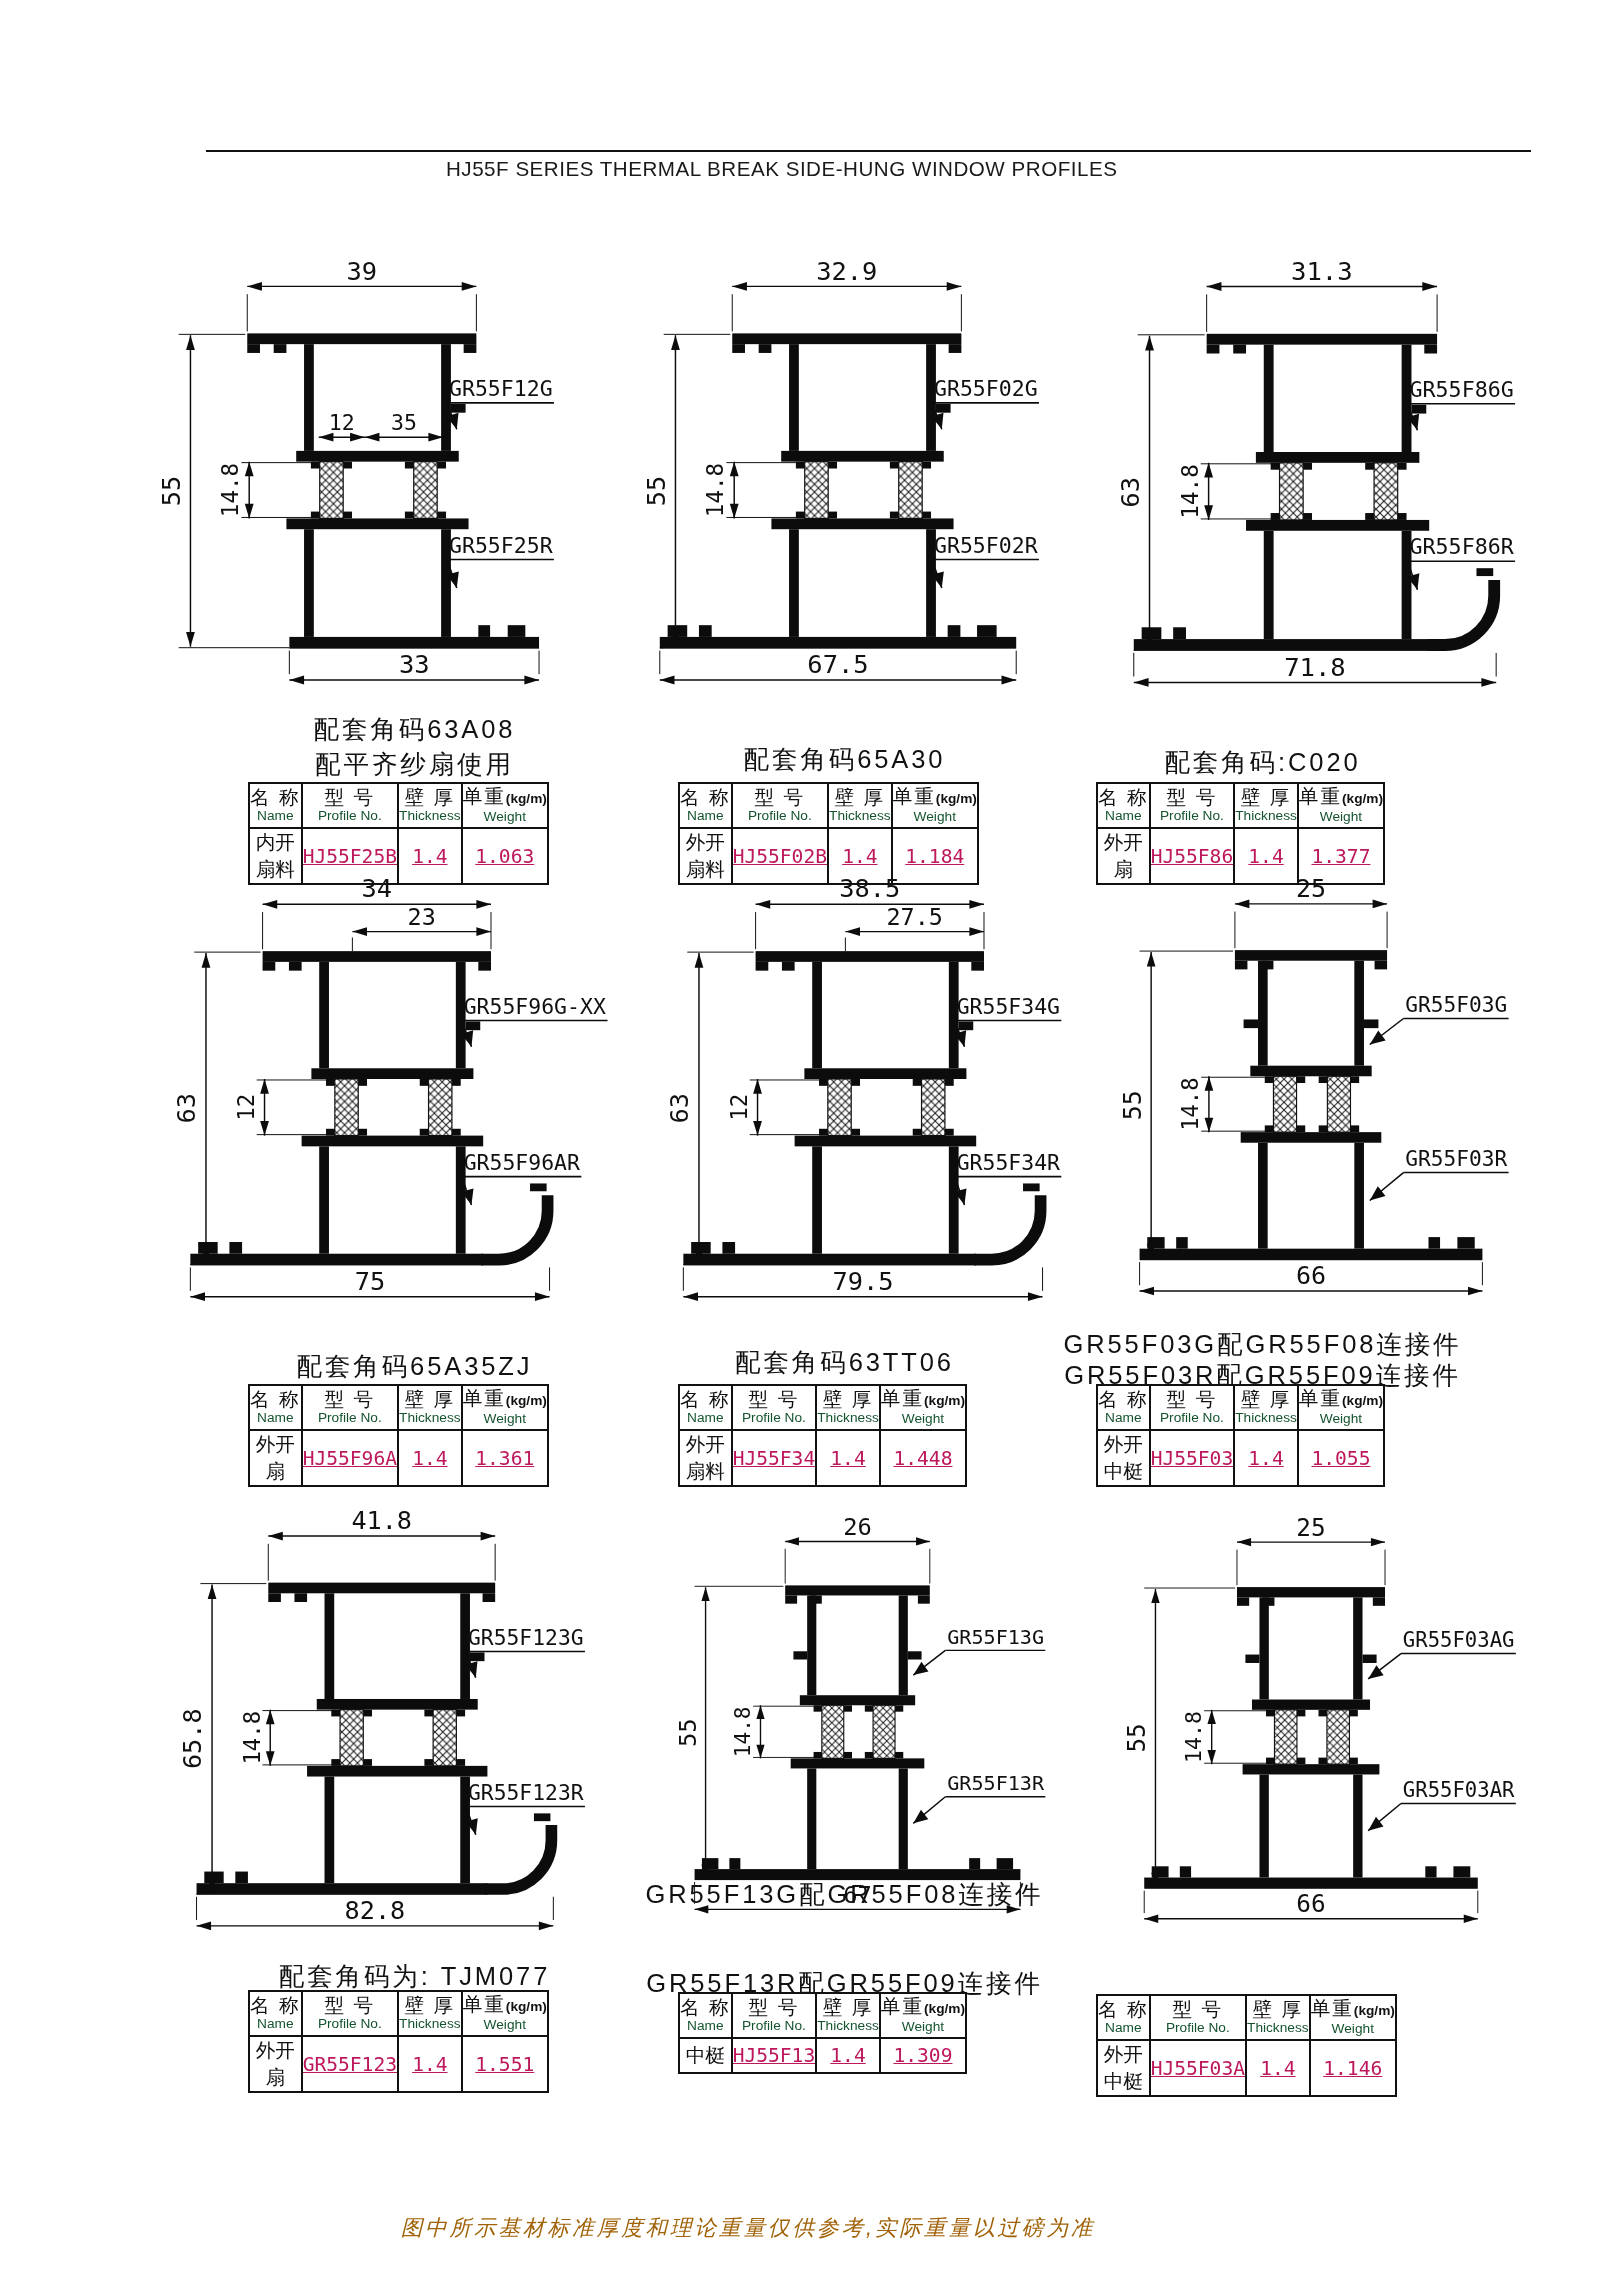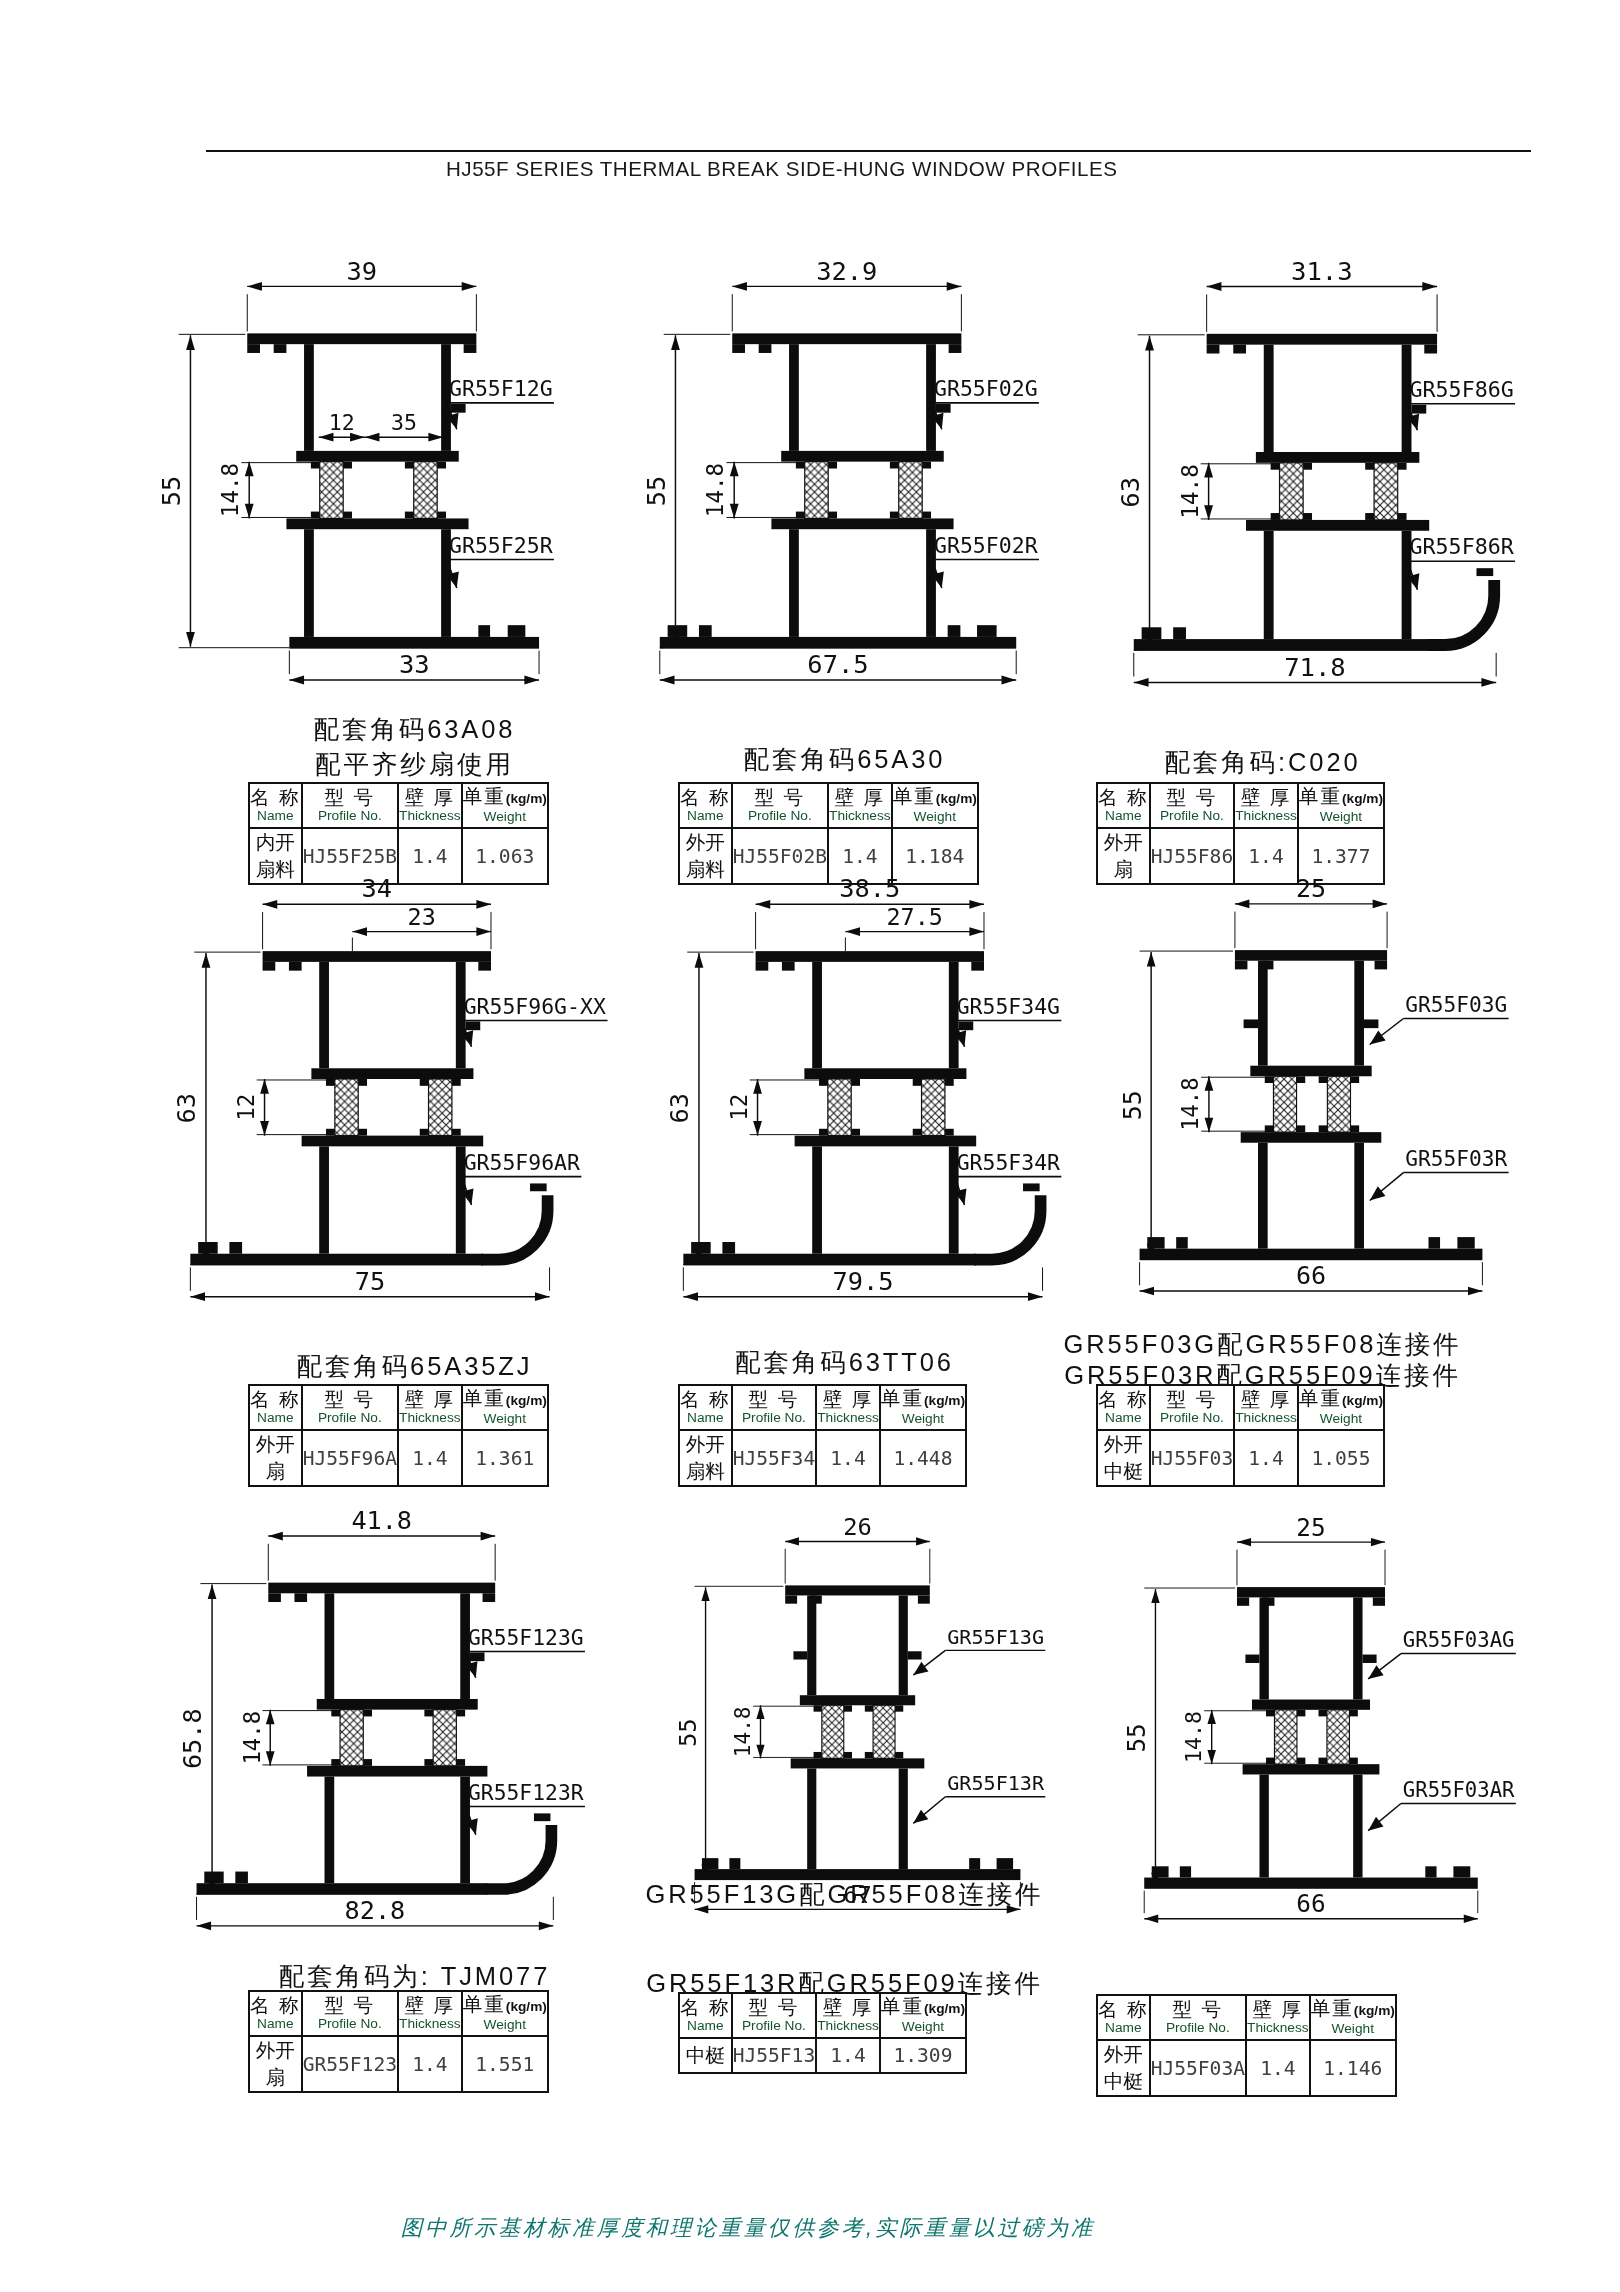--- a/index.html
+++ b/index.html
@@ -19,26 +19,26 @@
   .caption{position:absolute;width:431px;text-align:center;font-size:25.5px;letter-spacing:2.9px;
            white-space:nowrap;color:#111;font-family:"Liberation Sans",sans-serif;}
   .ptable{position:absolute;border-collapse:collapse;background:#fff;table-layout:fixed;}
   .ptable td{border:2px solid #111;text-align:center;vertical-align:middle;padding:0;overflow:hidden;}
   .ptable .cn{font-size:19.6px;letter-spacing:2px;line-height:21.6px;white-space:nowrap;}
   .ptable .cn .unit{font-size:13.7px;font-weight:bold;letter-spacing:0;}
   .ptable .en{font-size:13.7px;letter-spacing:0;line-height:15.7px;color:#14532d;white-space:nowrap;}
   .ptable .th td{height:43px;}
   .ptable .dr td{height:33px;}
   .ptable .nm{font-size:19.6px;font-weight:normal;letter-spacing:0;}
-  .ptable .mono{font-family:"DejaVu Sans Mono",monospace;font-size:19.6px;color:#404040;}
+  .ptable .mono{font-family:"DejaVu Sans Mono",monospace;font-size:19.6px;color:#be185d;text-decoration:underline;}
   .dim{font-family:"DejaVu Sans Mono",monospace;fill:#111;}
   .lbl{font-family:"DejaVu Sans Mono",monospace;fill:#111;}
   
   .footer-note{position:absolute;left:0;top:2213px;width:1496px;text-align:center;
-               font-size:21.6px;letter-spacing:2.9px;color:#0f766e;font-style:italic;}
+               font-size:21.6px;letter-spacing:2.9px;color:#a16207;font-style:italic;}
 </style>
 </head>
 <body>
 
 <div class="page">
 
 
   <div class="title-underline"></div>
   <div class="subtitle">HJ55F SERIES THERMAL BREAK SIDE-HUNG WINDOW PROFILES</div>
 

